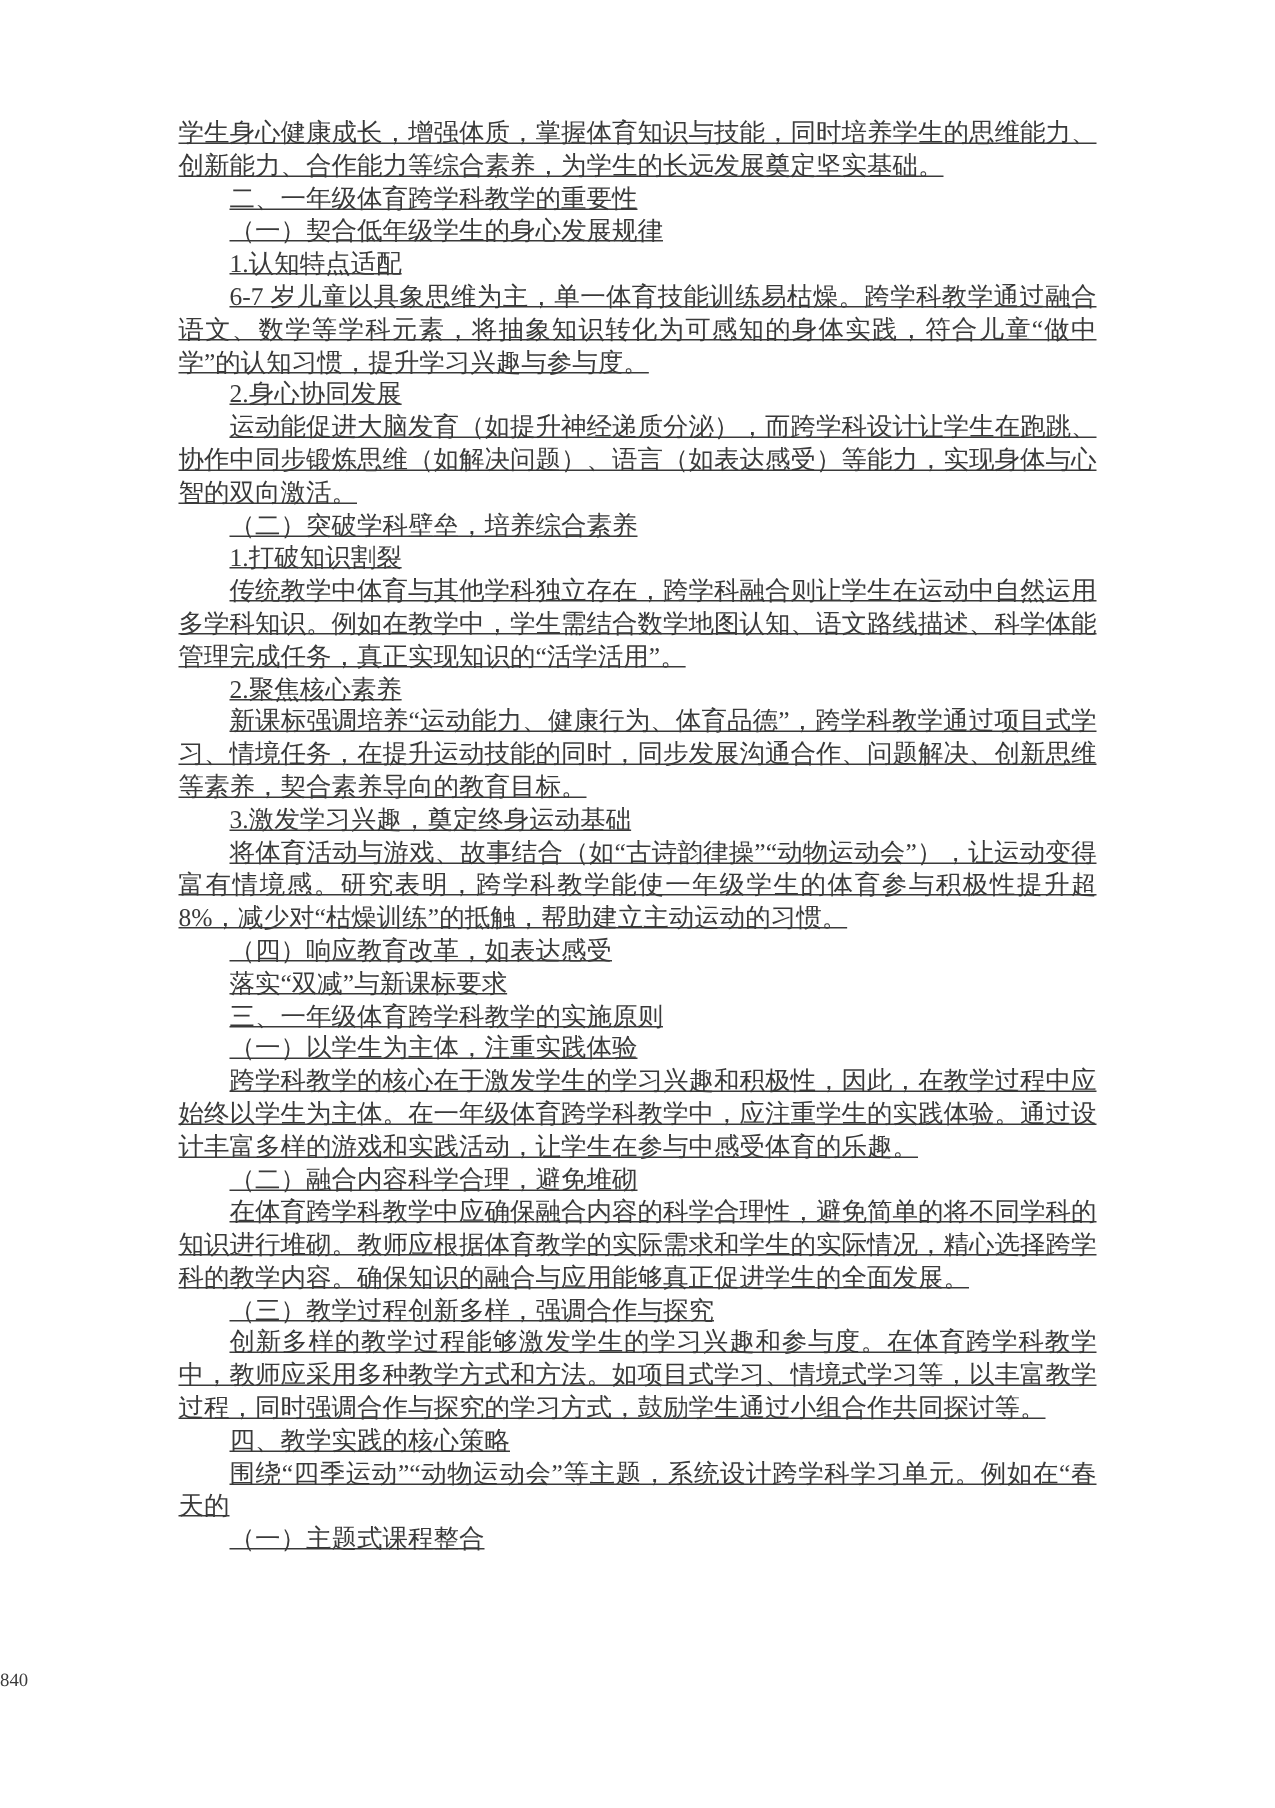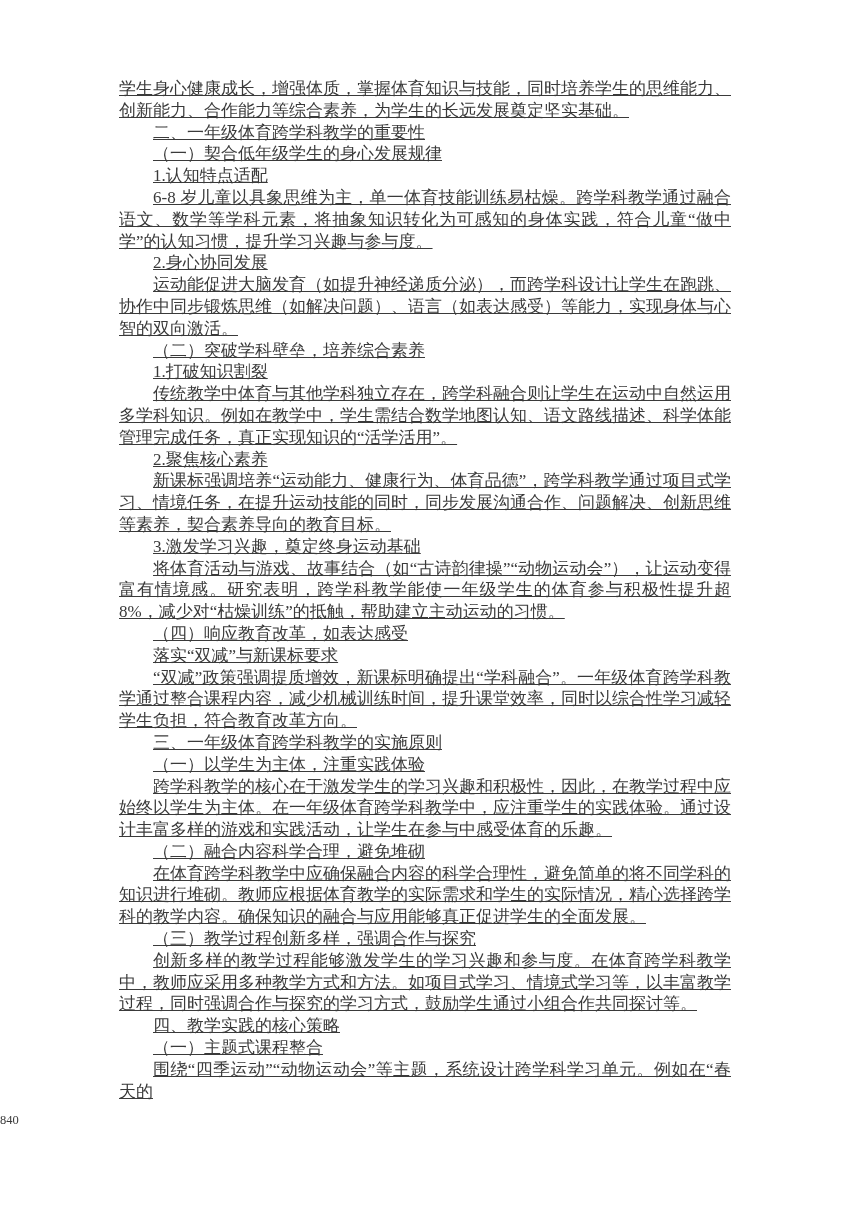--- a/index.html
+++ b/index.html
@@ -46,38 +46,37 @@
 </style>
 </head>
 <body>
 
 <div class="page">
   <div class="doc-body" id="doc-body">
       <p class="">学生身心健康成长，增强体质，掌握体育知识与技能，同时培养学生的思维能力、创新能力、合作能力等综合素养，为学生的长远发展奠定坚实基础。</p>
       <p class="indent">二、一年级体育跨学科教学的重要性</p>
       <p class="indent">（一）契合低年级学生的身心发展规律</p>
       <p class="indent">1.认知特点适配</p>
-      <p class="indent">6-8 岁儿童以具象思维为主，单一体育技能训练易枯燥。跨学科教学通过融合语文、数学等学科元素，将抽象知识转化为可感知的身体实践，符合儿童“做中学”的认知习惯，提升学习兴趣与参与度。</p>
+      <p class="indent">6-7 岁儿童以具象思维为主，单一体育技能训练易枯燥。跨学科教学通过融合语文、数学等学科元素，将抽象知识转化为可感知的身体实践，符合儿童“做中学”的认知习惯，提升学习兴趣与参与度。</p>
       <p class="indent">2.身心协同发展</p>
       <p class="indent">运动能促进大脑发育（如提升神经递质分泌），而跨学科设计让学生在跑跳、协作中同步锻炼思维（如解决问题）、语言（如表达感受）等能力，实现身体与心智的双向激活。</p>
       <p class="indent">（二）突破学科壁垒，培养综合素养</p>
       <p class="indent">1.打破知识割裂</p>
       <p class="indent">传统教学中体育与其他学科独立存在，跨学科融合则让学生在运动中自然运用多学科知识。例如在教学中，学生需结合数学地图认知、语文路线描述、科学体能管理完成任务，真正实现知识的“活学活用”。</p>
       <p class="indent">2.聚焦核心素养</p>
       <p class="indent">新课标强调培养“运动能力、健康行为、体育品德”，跨学科教学通过项目式学习、情境任务，在提升运动技能的同时，同步发展沟通合作、问题解决、创新思维等素养，契合素养导向的教育目标。</p>
       <p class="indent">3.激发学习兴趣，奠定终身运动基础</p>
       <p class="indent">将体育活动与游戏、故事结合（如“古诗韵律操”“动物运动会”），让运动变得富有情境感。研究表明，跨学科教学能使一年级学生的体育参与积极性提升超 8%，减少对“枯燥训练”的抵触，帮助建立主动运动的习惯。</p>
       <p class="indent">（四）响应教育改革，如表达感受</p>
       <p class="indent">落实“双减”与新课标要求</p>
-      <p class="indent">“双减”政策强调提质增效，新课标明确提出“学科融合”。一年级体育跨学科教学通过整合课程内容，减少机械训练时间，提升课堂效率，同时以综合性学习减轻学生负担，符合教育改革方向。</p>
       <p class="indent">三、一年级体育跨学科教学的实施原则</p>
       <p class="indent">（一）以学生为主体，注重实践体验</p>
       <p class="indent">跨学科教学的核心在于激发学生的学习兴趣和积极性，因此，在教学过程中应始终以学生为主体。在一年级体育跨学科教学中，应注重学生的实践体验。通过设计丰富多样的游戏和实践活动，让学生在参与中感受体育的乐趣。</p>
       <p class="indent">（二）融合内容科学合理，避免堆砌</p>
       <p class="indent">在体育跨学科教学中应确保融合内容的科学合理性，避免简单的将不同学科的知识进行堆砌。教师应根据体育教学的实际需求和学生的实际情况，精心选择跨学科的教学内容。确保知识的融合与应用能够真正促进学生的全面发展。</p>
       <p class="indent">（三）教学过程创新多样，强调合作与探究</p>
       <p class="indent">创新多样的教学过程能够激发学生的学习兴趣和参与度。在体育跨学科教学中，教师应采用多种教学方式和方法。如项目式学习、情境式学习等，以丰富教学过程，同时强调合作与探究的学习方式，鼓励学生通过小组合作共同探讨等。</p>
       <p class="indent">四、教学实践的核心策略</p>
+      <p class="indent">围绕“四季运动”“动物运动会”等主题，系统设计跨学科学习单元。例如在“春天的</p>
       <p class="indent">（一）主题式课程整合</p>
-      <p class="indent">围绕“四季运动”“动物运动会”等主题，系统设计跨学科学习单元。例如在“春天的</p>
     </div>
   <div class="footer">840</div>
 </div>
 
 </body></html>

